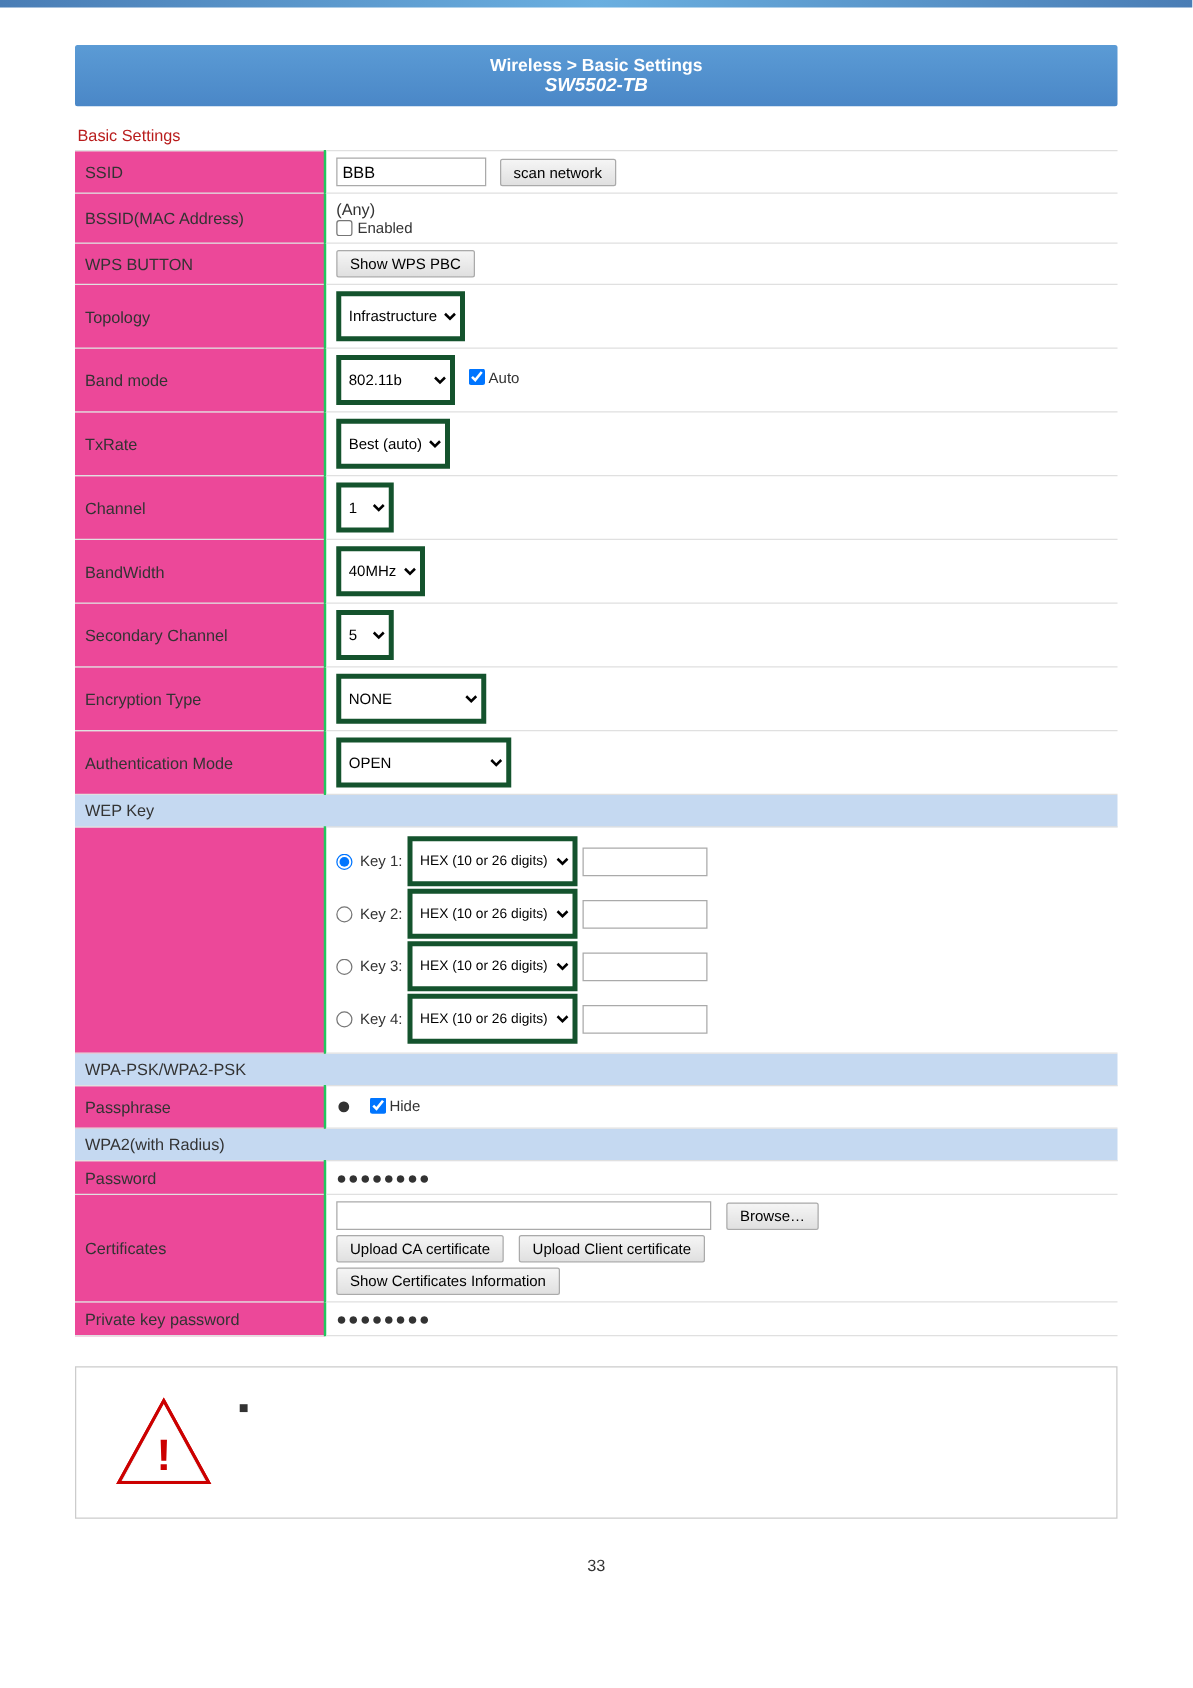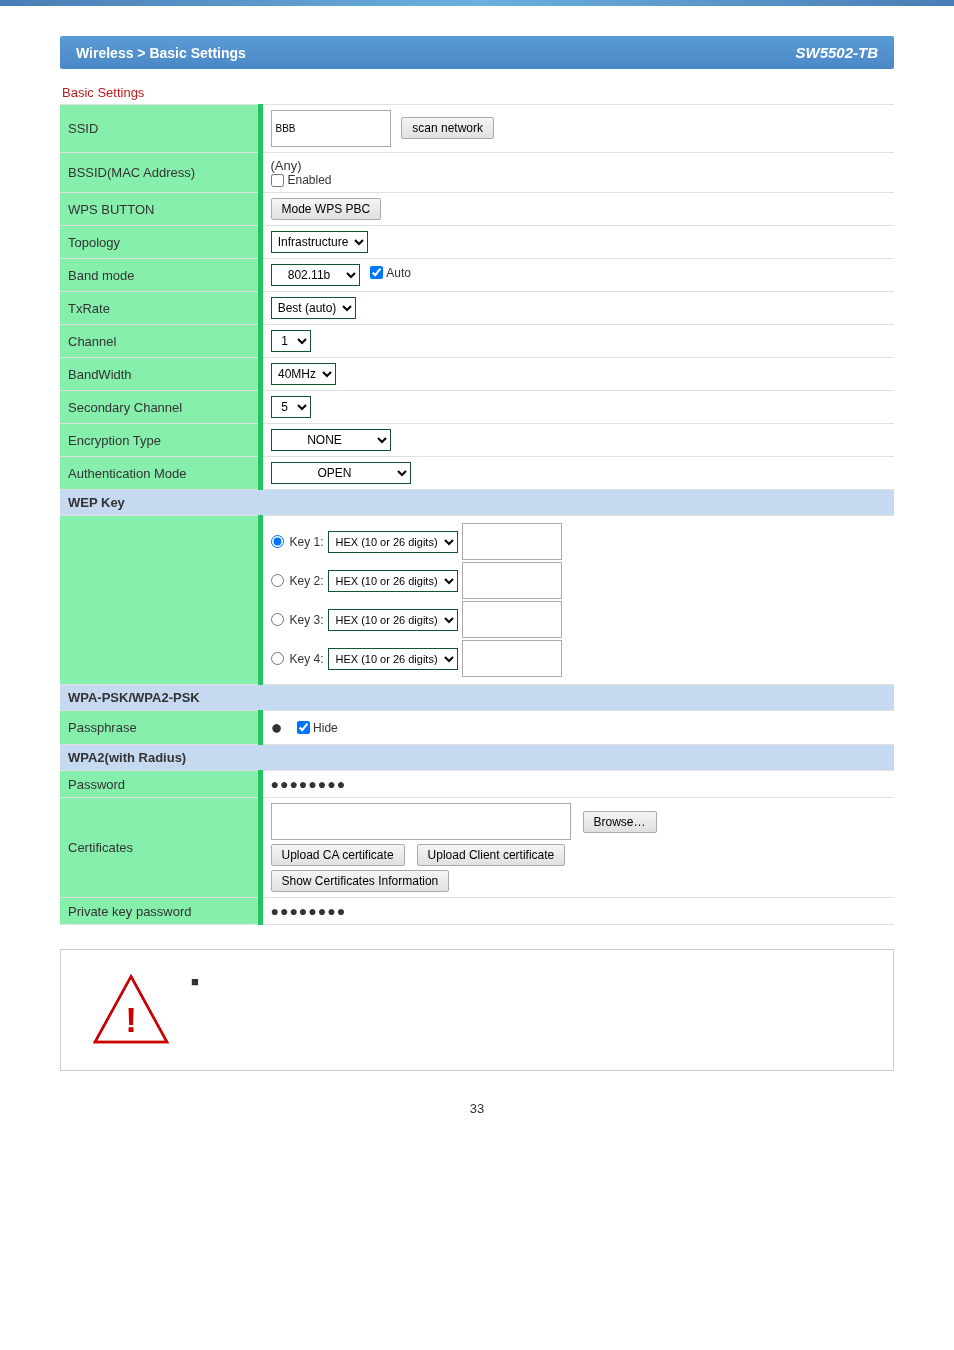--- a/index.html
+++ b/index.html
@@ -26,20 +26,21 @@
     
     .panel-header {
       background: linear-gradient(to bottom, #5b9bd5, #4a87c7);
       color: #fff;
       display: flex;
       justify-content: space-between;
       align-items: center;
       padding: 8px 16px;
       margin-bottom: 16px;
       border-radius: 2px;
+      flex-direction: column;
     }
     .panel-header .title {
       font-weight: bold;
       font-size: 14px;
       color: #fff;
     }
     .panel-header .model {
       font-weight: bold;
       font-size: 15px;
       color: #fff;
@@ -67,52 +68,51 @@
       border-top: 1px solid #e0e0e0;
     }
     .settings-table td {
       padding: 5px 8px;
       vertical-align: middle;
     }
     .settings-table td:first-child {
       width: 200px;
       color: #333;
       font-size: 13px;
-      background: #86efac;
-      border-right: 5px solid #22c55e;
+      background: #ec4899;
+      border-right: 2px solid #22c55e;
     }
     .settings-table td:nth-child(2) {
       background: #fff;
     }
 
     
     .section-row td {
       background: #c5d9f1 !important;
-      font-weight: bold;
+      font-weight: normal;
       font-size: 13px;
       color: #333;
       padding: 5px 8px;
       border: none !important;
     }
 
     
     input[type="text"], input[type="password"] {
       border: 1px solid #aaa;
       padding: 2px 4px;
-      font-size: 10px;
+      font-size: 13px;
       background: #fff;
-      height: 37px;
+      height: 23px;
     }
     select {
-      border: 1px solid #14532d;
+      border: 4px solid #14532d;
       padding: 2px 2px;
       font-size: 12px;
       background: #fff;
-      height: 22px;
-      text-align: center;
+      height: 40px;
     }
     button.action-btn {
       border: 1px solid #aaa;
       background: linear-gradient(to bottom, #f5f5f5, #e0e0e0);
       padding: 3px 10px;
       font-size: 12px;
       cursor: pointer;
       border-radius: 2px;
     }
 
@@ -224,21 +224,21 @@
         <span class="enabled-area">
           <input type="checkbox" style="">
           <span>Enabled</span>
         </span>
       </td>
     </tr>
 
     <tr>
       <td>WPS BUTTON</td>
       <td>
-        <button class="action-btn">Mode WPS PBC</button>
+        <button class="action-btn">Show WPS PBC</button>
       </td>
     </tr>
 
     <tr>
       <td>Topology</td>
       <td>
         <select>
           <option>Infrastructure</option>
           <option>Ad-Hoc</option>
         </select>

